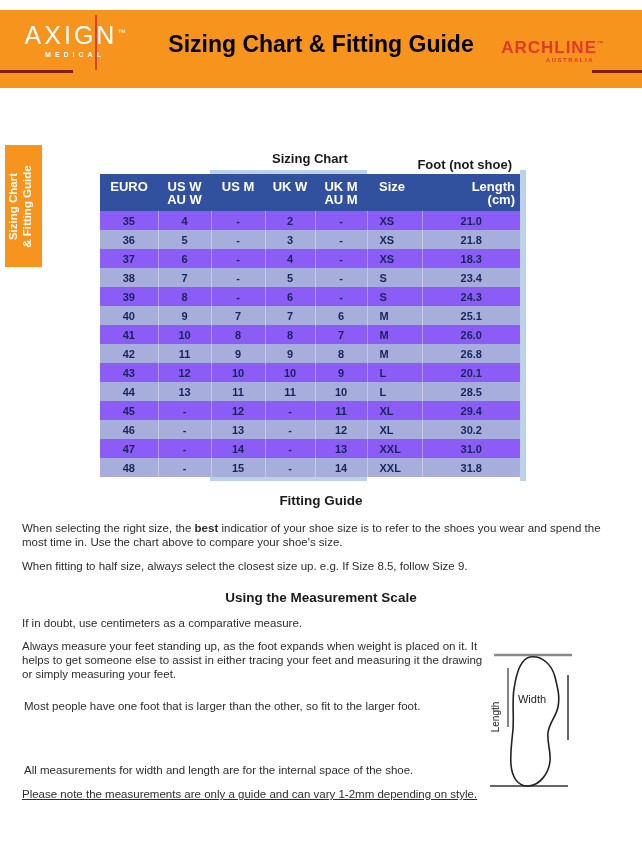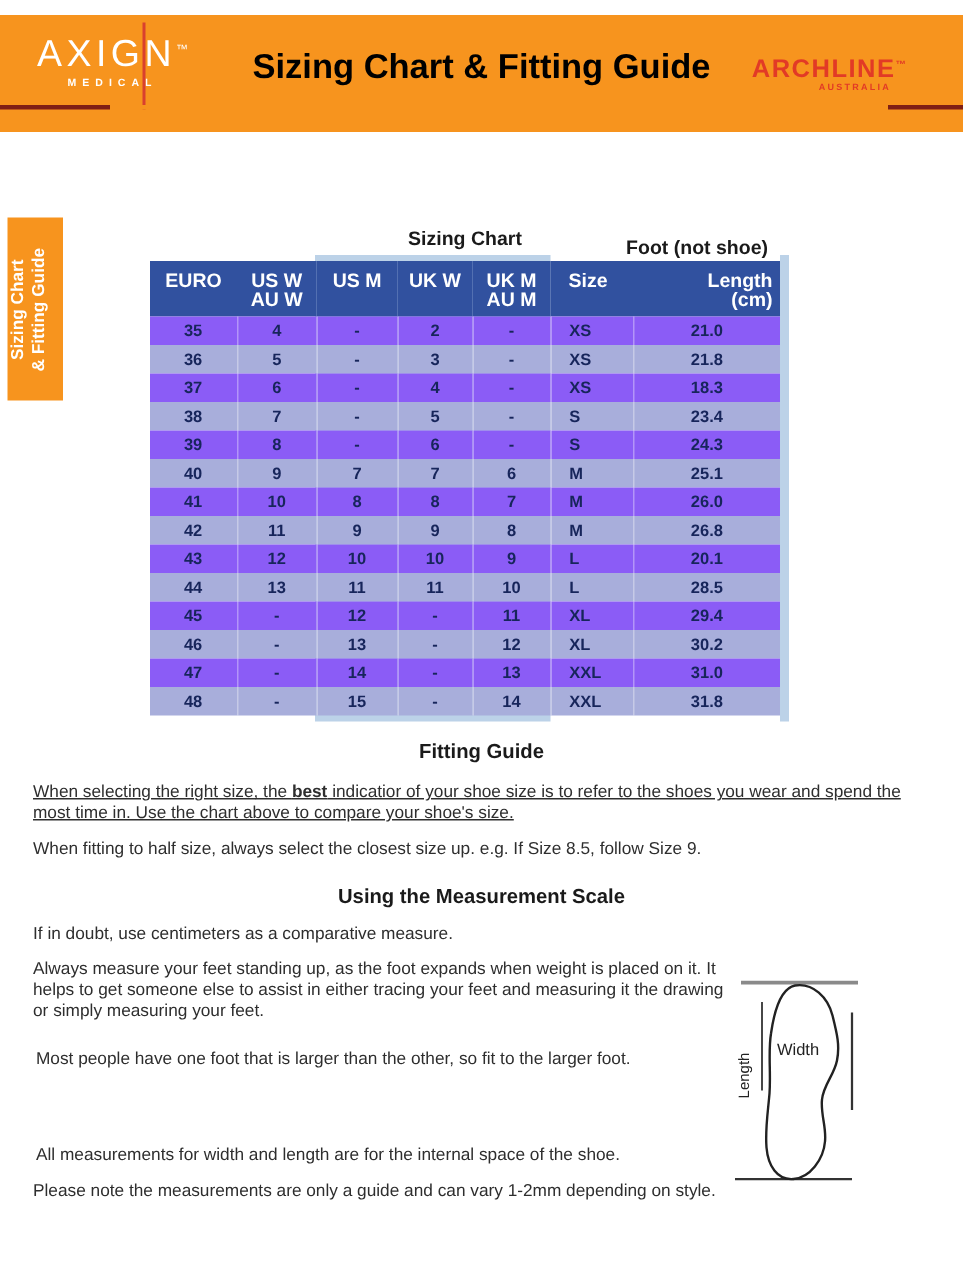--- a/index.html
+++ b/index.html
@@ -51,27 +51,27 @@
   table.sizing td:nth-child(6) { text-align:left; padding-left:12px; }
   table.sizing tr.odd  td { background:#8b5cf6; }
   table.sizing tr.even td { background:#A8AEDB; }
 
   
   .h-center { position:absolute; left:0; width:642px; text-align:center; font-weight:700;
           font-size:13.5px; color:#1a1a1a; }
   .fg-title { top:493px; }
   .ms-title { top:590px; }
   .para { position:absolute; font-size:11.5px; line-height:14px; color:#2e2e2e; }
-  .p1 { left:22px; top:521px; width:604px;text-decoration:underline; }
+  .p1 { left:22px; top:521px; width:604px; }
   .p2 { left:22px; top:559px; width:604px; }
   .mp1 { left:22px; top:616px; width:500px; }
   .mp2 { left:22px; top:639px; width:462px; }
   .mp3 { left:24px; top:699px; width:500px; }
   .np1 { left:24px; top:763px; width:500px; }
-  .np2 { left:22px; top:787px; width:486px; }
+  .np2 { left:22px; top:787px; width:486px;text-decoration:underline; }
   .bold-word { font-weight:700; }
 
   
   .foot-diagram { position:absolute; left:488px; top:643px; width:150px; height:150px; }
 </style>
 </head>
 <body>
 
 <div class="page">
 

